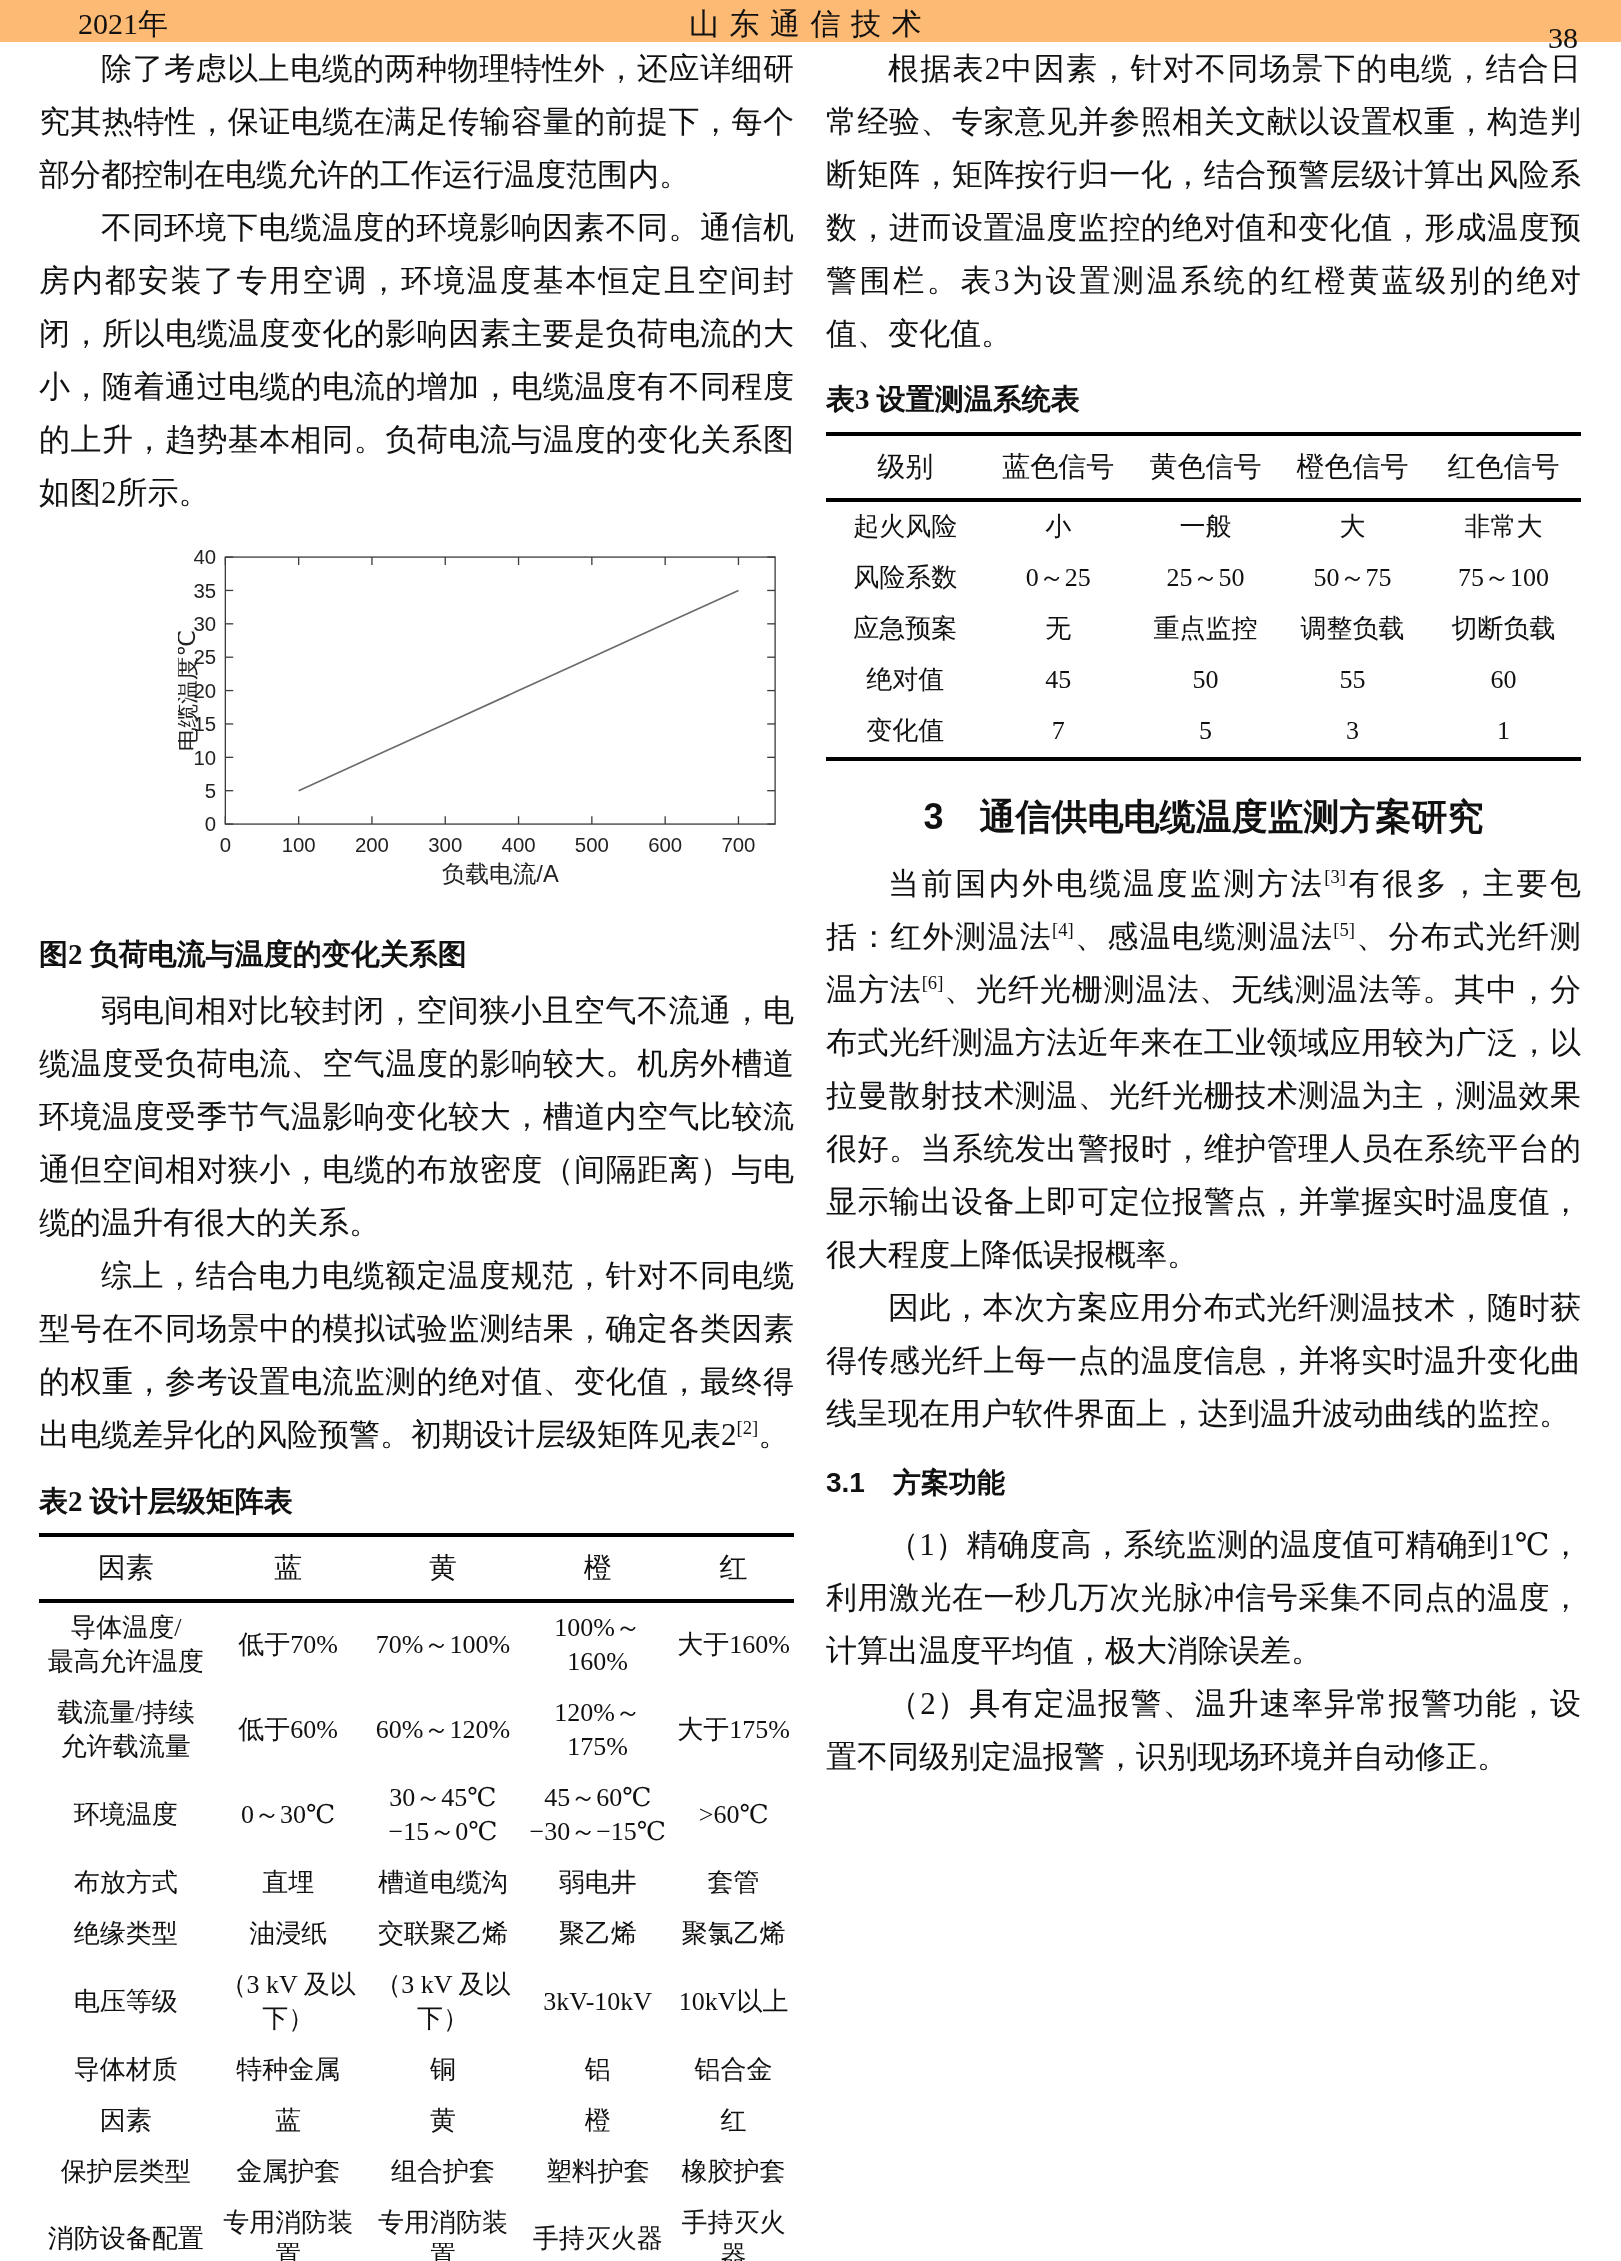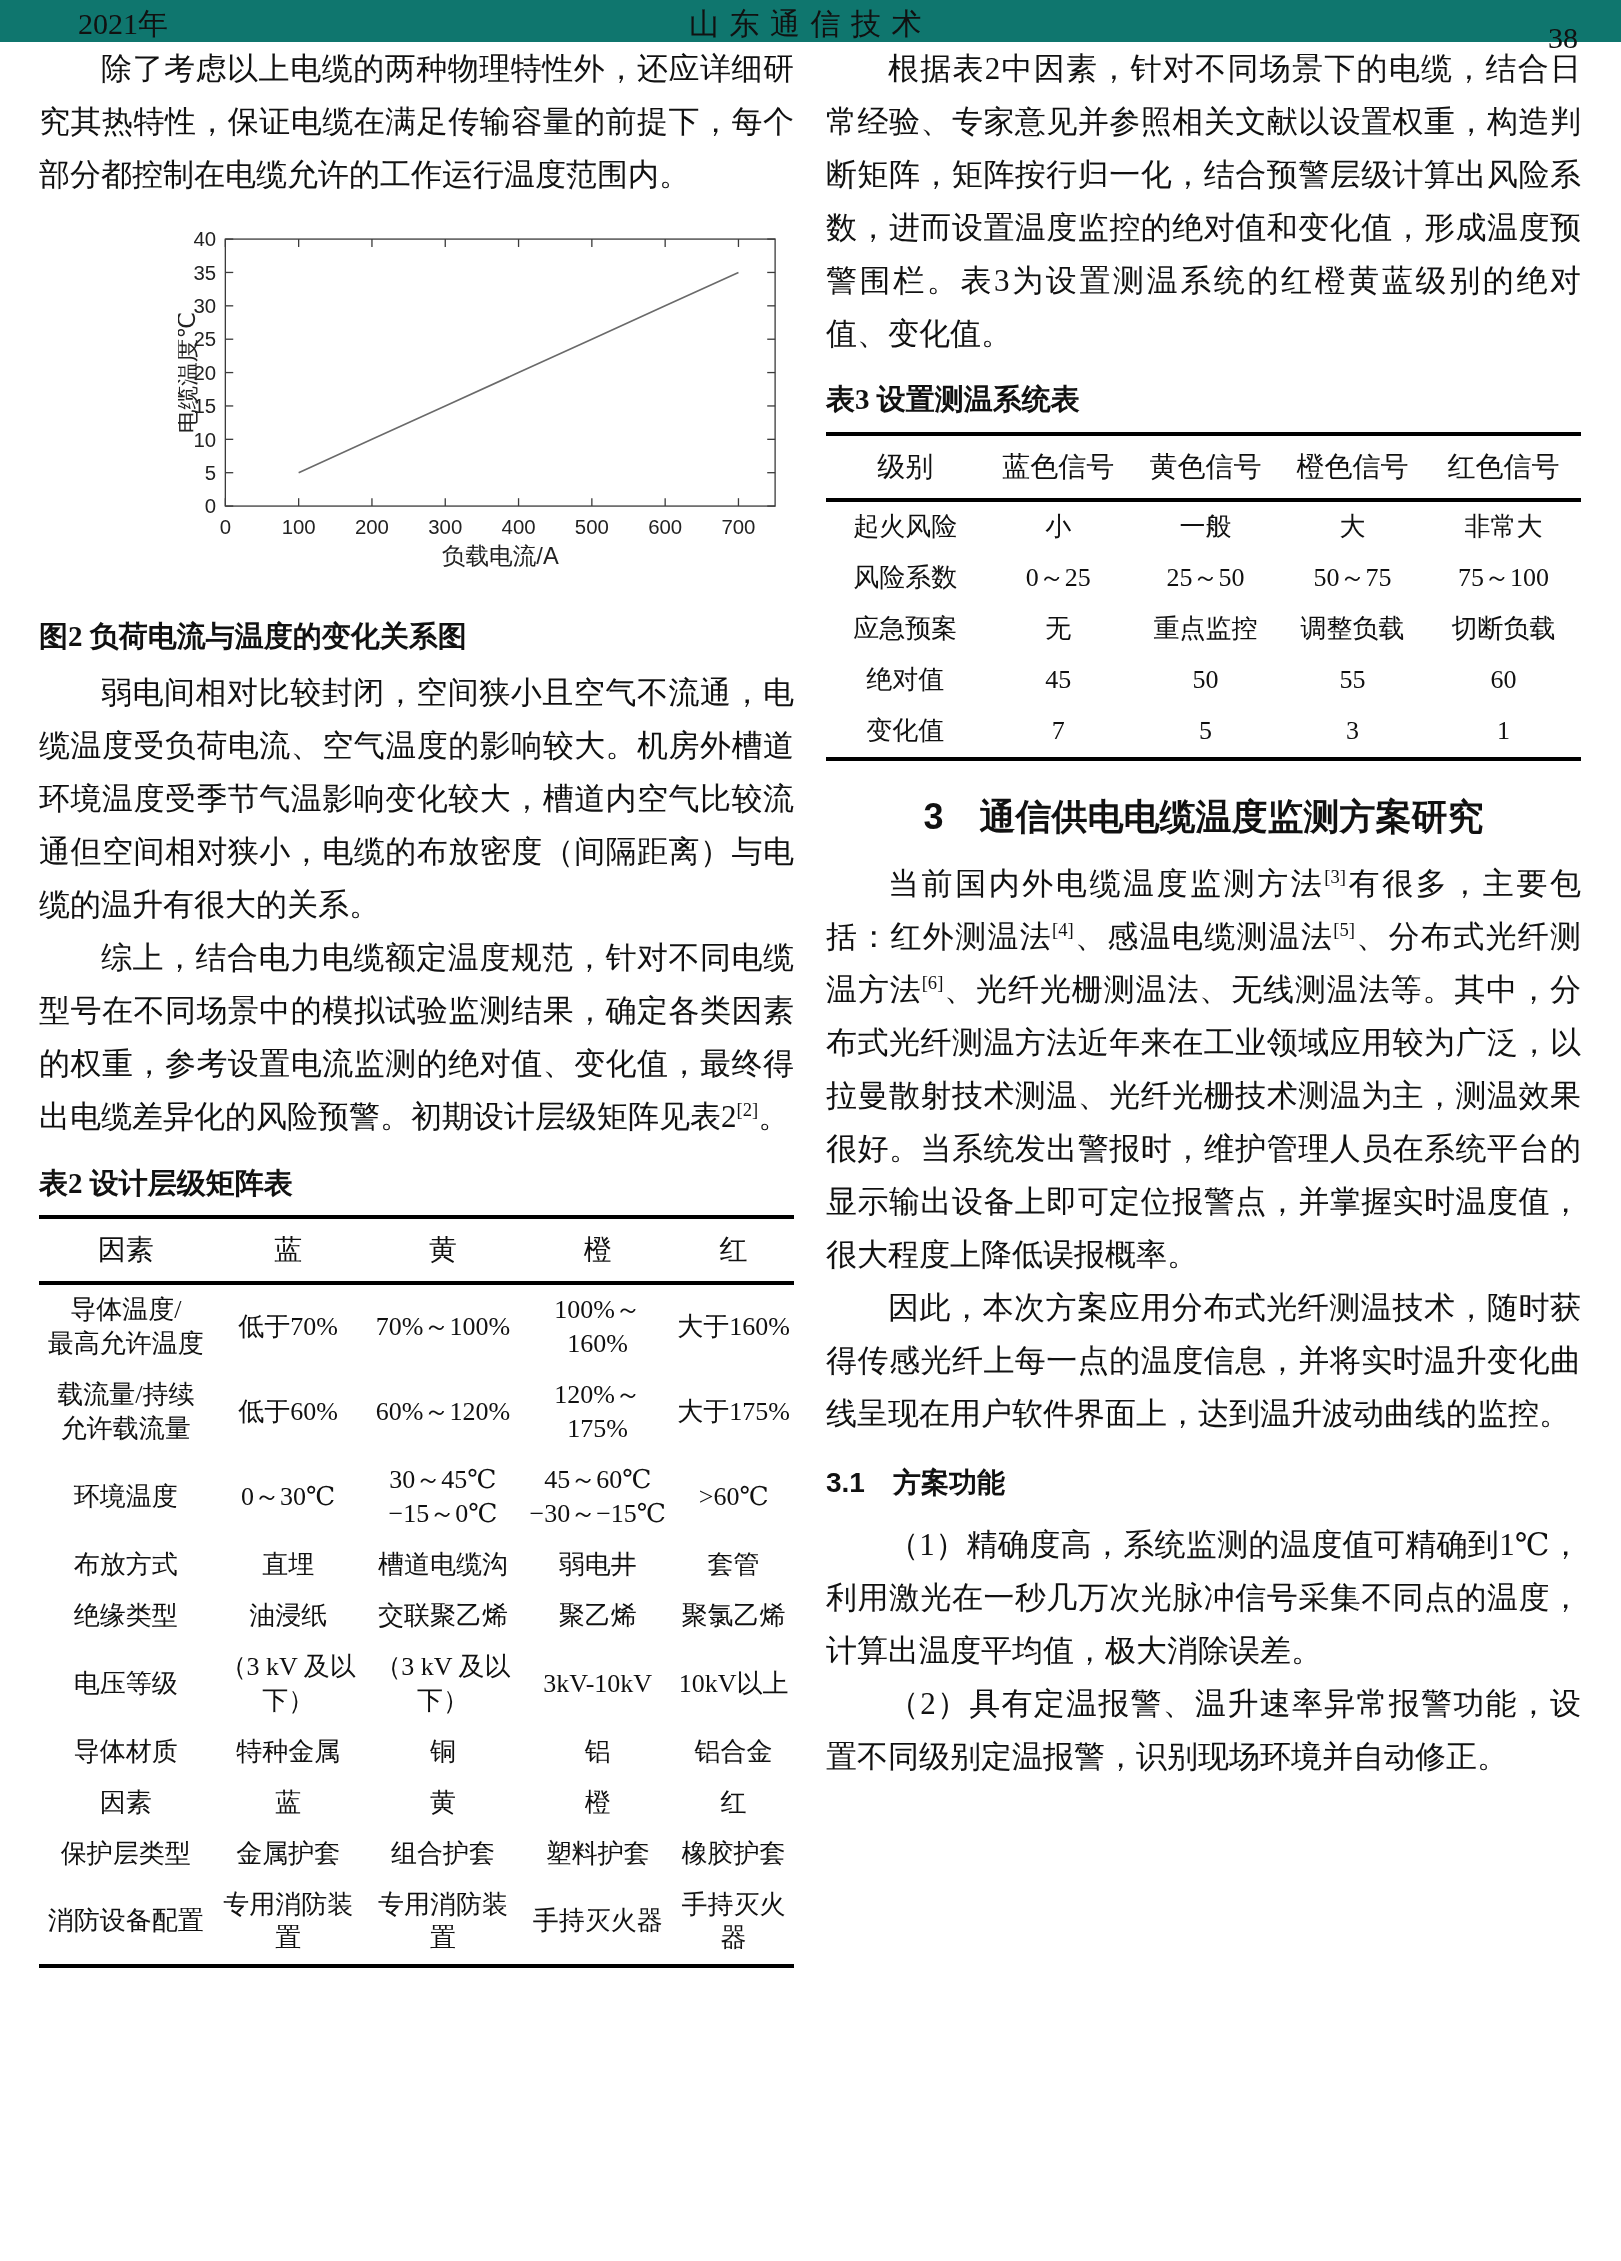--- a/index.html
+++ b/index.html
@@ -4,21 +4,21 @@
 <style>
   html,body{margin:0;padding:0;}
   body{
     width:1621px;height:2261px;position:relative;overflow:hidden;
     background:#ffffff;color:#111111;
     font-family:"Liberation Serif","DejaVu Serif",serif;
   }
   
   .page-header{
     position:absolute;top:0;left:0;width:1621px;height:42px;
-    background:#0f766e;font-size:30px;
+    background:#fdba74;font-size:30px;
   }
   .header-year{position:absolute;left:78px;top:4px;}
   .header-journal{position:absolute;left:50%;top:4px;transform:translateX(-50%);letter-spacing:10.5px;white-space:nowrap;}
   .header-page{position:absolute;right:43px;top:21px;}
 
   
   .col{position:absolute;top:42px;}
   .col-left{left:39px;width:755px;}
   .col-right{left:826px;width:755px;}
 
@@ -68,20 +68,21 @@
 <body>
 
 <header class="page-header">
   <span class="header-year">2021年</span>
   <span class="header-journal">山东通信技术</span>
   <span class="header-page">38</span>
 </header>
 
 <section class="col col-left">
   <p class="body mt">除了考虑以上电缆的两种物理特性外，还应详细研究其热特性，保证电缆在满足传输容量的前提下，每个部分都控制在电缆允许的工作运行温度范围内。</p>
+  <p class="body">不同环境下电缆温度的环境影响因素不同。通信机房内都安装了专用空调，环境温度基本恒定且空间封闭，所以电缆温度变化的影响因素主要是负荷电流的大小，随着通过电缆的电流的增加，电缆温度有不同程度的上升，趋势基本相同。负荷电流与温度的变化关系图如图2所示。</p>
 
   <figure>
     <svg id="chart-svg" class="chart" width="605" height="359" viewBox="0 0 920 545">
         <rect x="72" y="24" width="836" height="406" fill="none" stroke="#3c3c3c" stroke-width="2"></rect>
         <line x1="72" y1="430" x2="72" y2="418" stroke="#3c3c3c" stroke-width="2"></line>
         <line x1="72" y1="24" x2="72" y2="36" stroke="#3c3c3c" stroke-width="2"></line>
         <text x="72" y="472" text-anchor="middle" font-size="31" fill="#222">0</text>
         <line x1="183.46666666666667" y1="430" x2="183.46666666666667" y2="418" stroke="#3c3c3c" stroke-width="2"></line>
         <line x1="183.46666666666667" y1="24" x2="183.46666666666667" y2="36" stroke="#3c3c3c" stroke-width="2"></line>
         <text x="183.46666666666667" y="472" text-anchor="middle" font-size="31" fill="#222">100</text>

